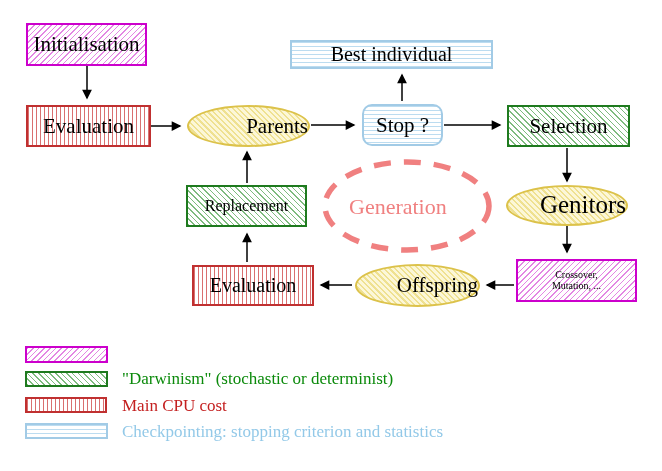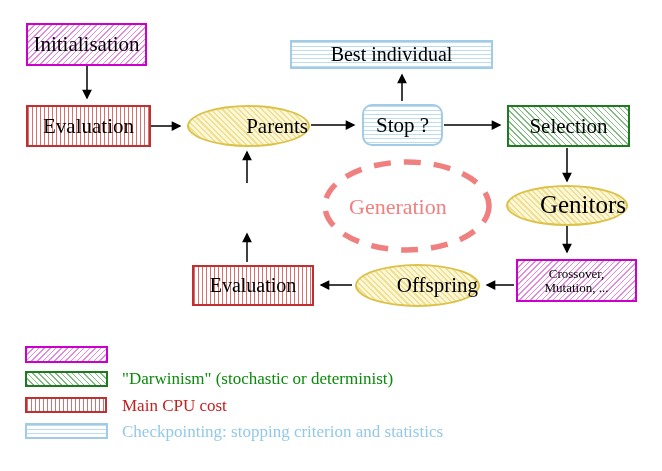--- a/index.html
+++ b/index.html
@@ -111,33 +111,36 @@
   </div>
 
   <div class="node hatch-green" style="left:507px;top:105px;width:123px;height:42px;">
     <span>Selection</span>
   </div>
 
   <div class="node ellipse-gold" style="left:506px;top:185px;width:122px;height:41px;font-size:25px;">
     <span>Genitors</span>
   </div>
 
-  <div class="node hatch-magenta" style="left:516px;top:259px;width:121px;height:43px;font-size:13px;white-space:normal;flex-direction:column;font-family:Liberation Serif, serif;">
+  <div class="node hatch-magenta" style="left:516px;top:259px;width:121px;height:43px;font-size:10px;white-space:normal;flex-direction:column;font-family:Liberation Serif, serif;">
     <span>Crossover,</span>
     <span>Mutation, ...</span>
   </div>
 
   <div class="node ellipse-gold" style="left:355px;top:264px;width:125px;height:43px;">
     <span>Offspring</span>
   </div>
 
   <div class="node stripe-red" style="left:192px;top:265px;width:122px;height:41px;font-size:20px;">
     <span>Evaluation</span>
   </div>
 
+  <div class="node hatch-green" style="left:186px;top:185px;width:121px;height:42px;font-size:16px;">
+    <span>Replacement</span>
+  </div>
 
   <div class="generation-label" style="left:349px;top:194px;">Generation</div>
 
   <div class="legend-swatch hatch-magenta" style="left:25px;top:346px;width:83px;height:17px;"></div>
 
   <div class="legend-swatch hatch-green" style="left:25px;top:371px;width:83px;height:16px;"></div>
   <div class="legend-label lbl-green" style="left:122px;top:369px;">"Darwinism" (stochastic or determinist)</div>
 
   <div class="legend-swatch stripe-red" style="left:25px;top:397px;width:82px;height:16px;"></div>
   <div class="legend-label lbl-red" style="left:122px;top:396px;">Main CPU cost</div>

